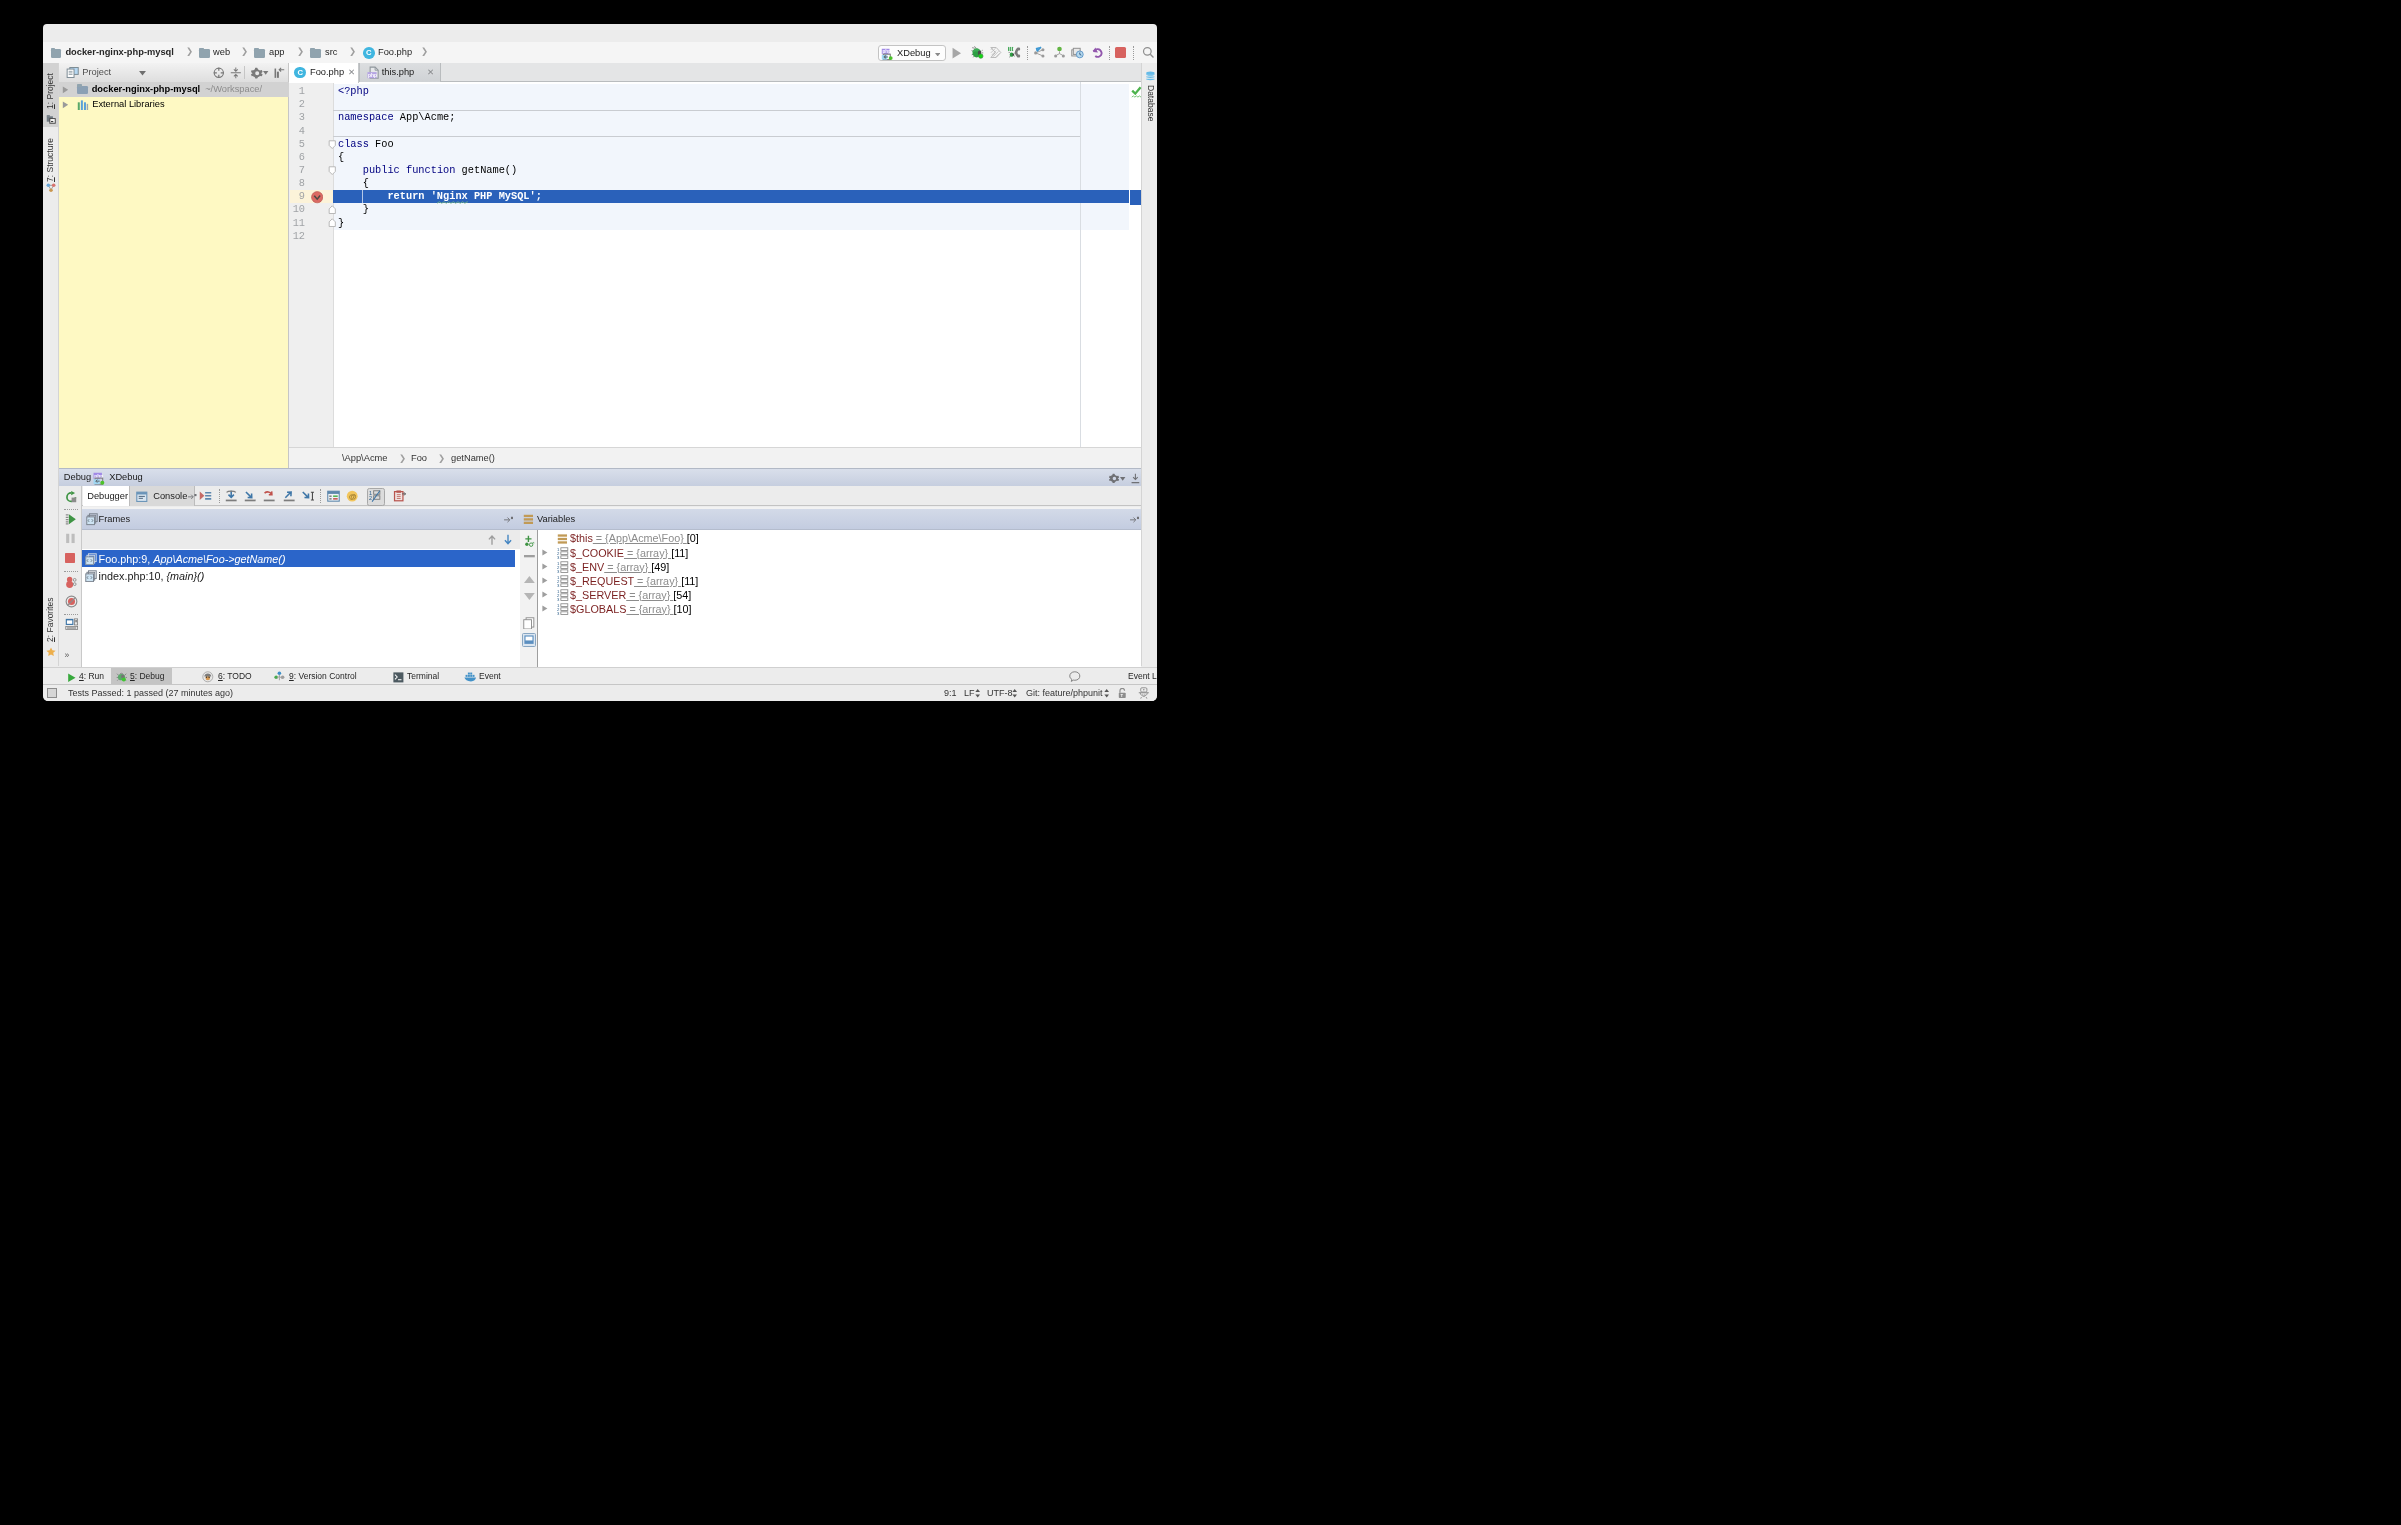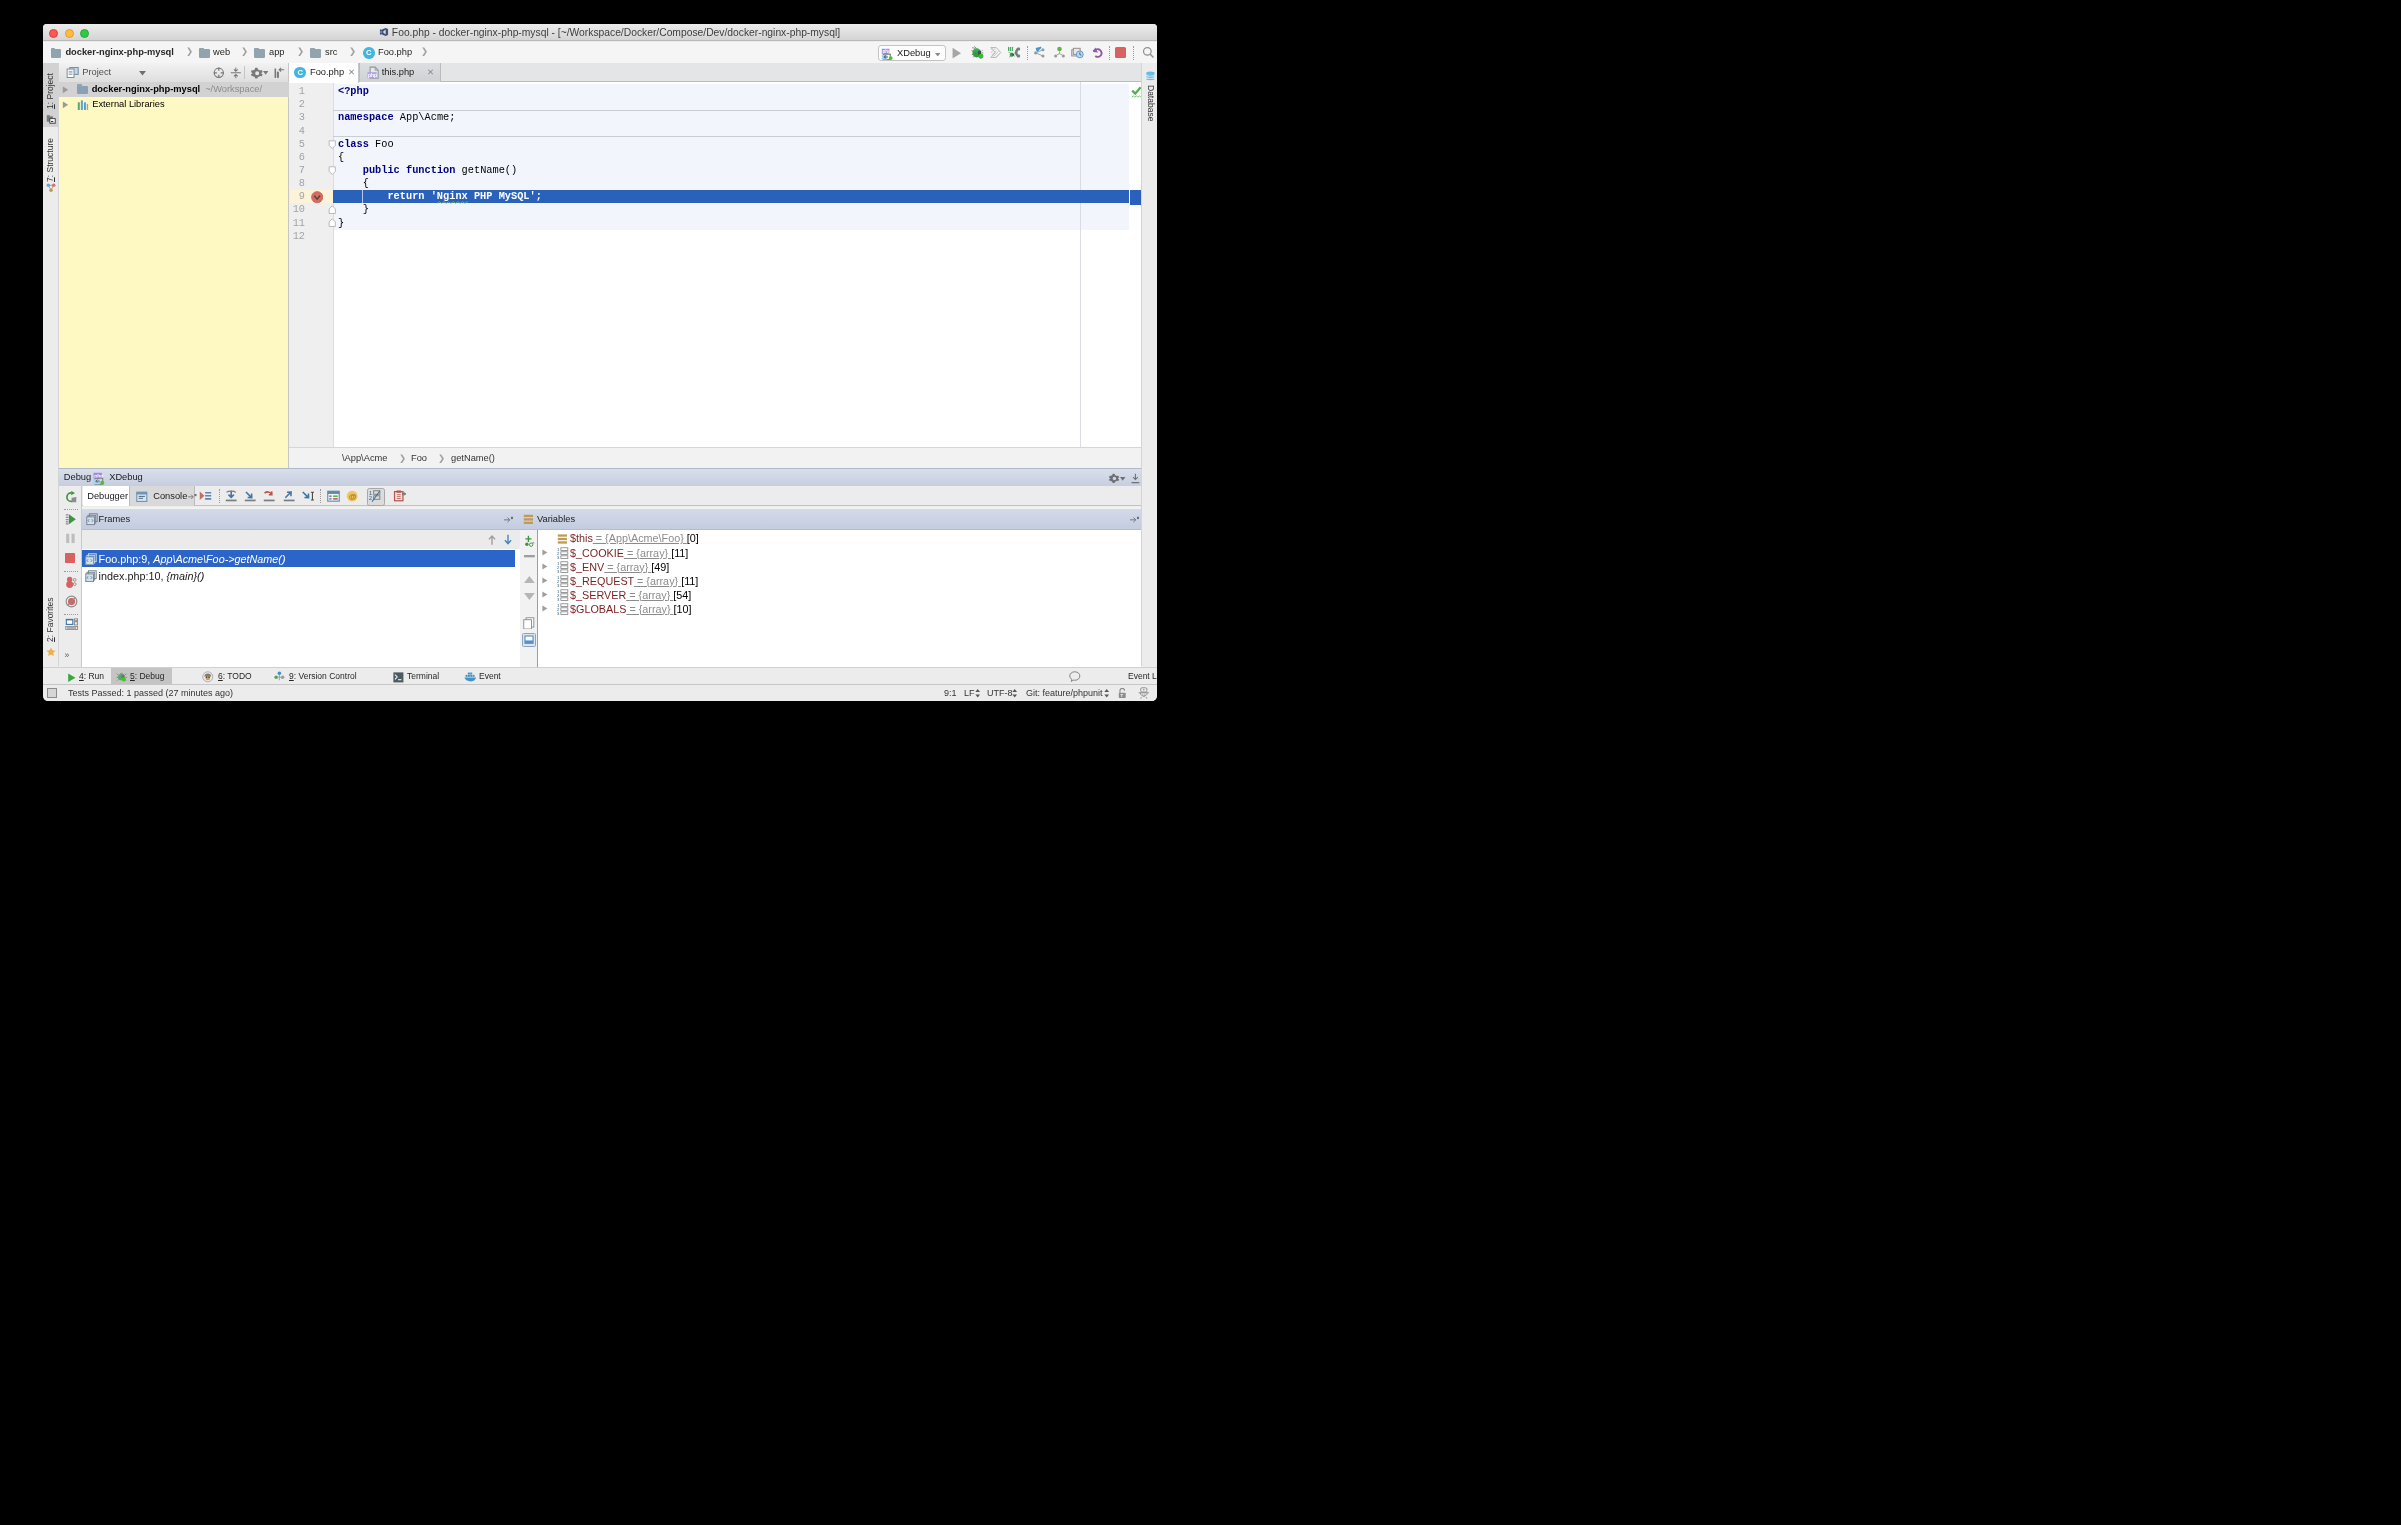--- a/index.html
+++ b/index.html
@@ -30,21 +30,21 @@
 #phead { position:absolute; left:0; top:0; width:100%; height:19.3px; background:linear-gradient(#f2f2f2,#dddddd); }
 .ptree-row { position:absolute; left:0; width:230px; height:14.7px; font-size:9.3px; color:#000; white-space:nowrap; }
 
 #editor { position:absolute; left:246px; top:39px; width:852px; height:405px; background:#fff; }
 #tabbar { position:absolute; left:0; top:0; width:852px; height:19px; background:#e4e5e6; border-bottom:0.8px solid #b9bcbe; }
 .tab { position:absolute; top:0; height:19px; font-size:9.3px; }
 #gutter-sep { position:absolute; left:44px; top:19px; width:0.8px; height:365px; background:#dcdcdc; }
 #marginline { position:absolute; left:791px; top:19px; width:0.8px; height:365px; background:#d9dde2; }
 .codeline { position:absolute; left:49px; font-family:"Liberation Mono", monospace; font-size:10.3px; white-space:pre; color:#000; }
 .lnum { position:absolute; width:23px; text-align:right; font-family:"Liberation Mono", monospace; font-size:10.3px; color:#a0a3a6; }
-.kw { color:#000080; font-weight:bold;margin-top:47px; }
+.kw { color:#000080; font-weight:normal;margin-top:47px; }
 #execline { position:absolute; left:44px; top:127px; width:796px; height:13px; background:#2a61ba; }
 #execmark { position:absolute; left:841px; top:127px; width:10.8px; height:14.7px; background:#2a61ba; }
 #execgutter { position:absolute; left:0.8px; top:127px; width:44px; height:13px; background:#fcf3d9; }
 #bcrumb { position:absolute; left:246px; top:423px; width:852px; height:21.7px; background:#f2f2f2; border-top:0.8px solid #d6d6d6; font-size:9.3px; color:#333; }
 
 #dhead { position:absolute; left:16.2px; top:444px; width:1082px; height:18px; background:linear-gradient(#d9dfeb,#c6cedf); border-top:0.8px solid #b2b9c6; font-size:9.3px; color:#1a1a1a; }
 #dtabs { position:absolute; left:16.2px; top:462px; width:1082px; height:20px; background:#ececec; border-bottom:0.8px solid #c3c3c3; }
 #dgap { position:absolute; left:39px; top:483px; width:1058px; height:1.9px; background:#f2f2f2; }
 #dleft { position:absolute; left:16.2px; top:462px; width:23px; height:181px; background:#ececec; border-right:0.8px solid #c9c9c9; }
 #frames { position:absolute; left:39px; top:485px; width:438px; height:158px; background:#fff; }
@@ -62,28 +62,20 @@
 .vgray { color:#8c8c8c;text-decoration:underline; }
 .vnum { color:#000; }
 .vicon { position:absolute; }
 svg { display:block; }
 .icon { position:absolute; }
 </style>
 </head>
 <body>
 <div id="win">
 
-  <div id="titlebar">
-    <div class="tl" style="left:6.2px;  background:#fc5753; border:0.4px solid #df3e37;"></div>
-    <div class="tl" style="left:21.7px; background:#fdbc40; border:0.4px solid #de9f34;"></div>
-    <div class="tl" style="left:37px; background:#33c748; border:0.4px solid #27aa35;"></div>
-    <span id="title"><svg width="10" height="10" viewBox="0 0 13 13" style="display:inline-block;vertical-align:-1.5px">
-          <path d="M8.5 1.2 L11.8 2.5 L11.8 10.5 L8.5 11.8 L2.2 9.2 L2.2 10.3 L1.2 9.9 L1.2 3.1 L2.2 2.7 L2.2 3.8 Z M8.6 3.2 L5 6.5 L8.6 9.8 Z M2.3 5.1 L2.3 7.9 L3.9 6.5 Z" fill="#41517d"></path>
-        </svg> Foo.php - docker-nginx-php-mysql - [~/Workspace/Docker/Compose/Dev/docker-nginx-php-mysql]</span>
-  </div>
 
   <div id="navbar">
     <div class="folder" style="left:7.7px; top:7px;"></div>
     <b class="crumb" style="left:22.4px;">docker-nginx-php-mysql</b>
     <span class="chev" style="left:143px;">❯</span>
     <div class="folder" style="left:156px; top:7px;"></div>
     <span class="crumb" style="left:170px;">web</span>
     <span class="chev" style="left:198px;">❯</span>
     <div class="folder" style="left:211px; top:7px;"></div>
     <span class="crumb" style="left:226px;">app</span>

